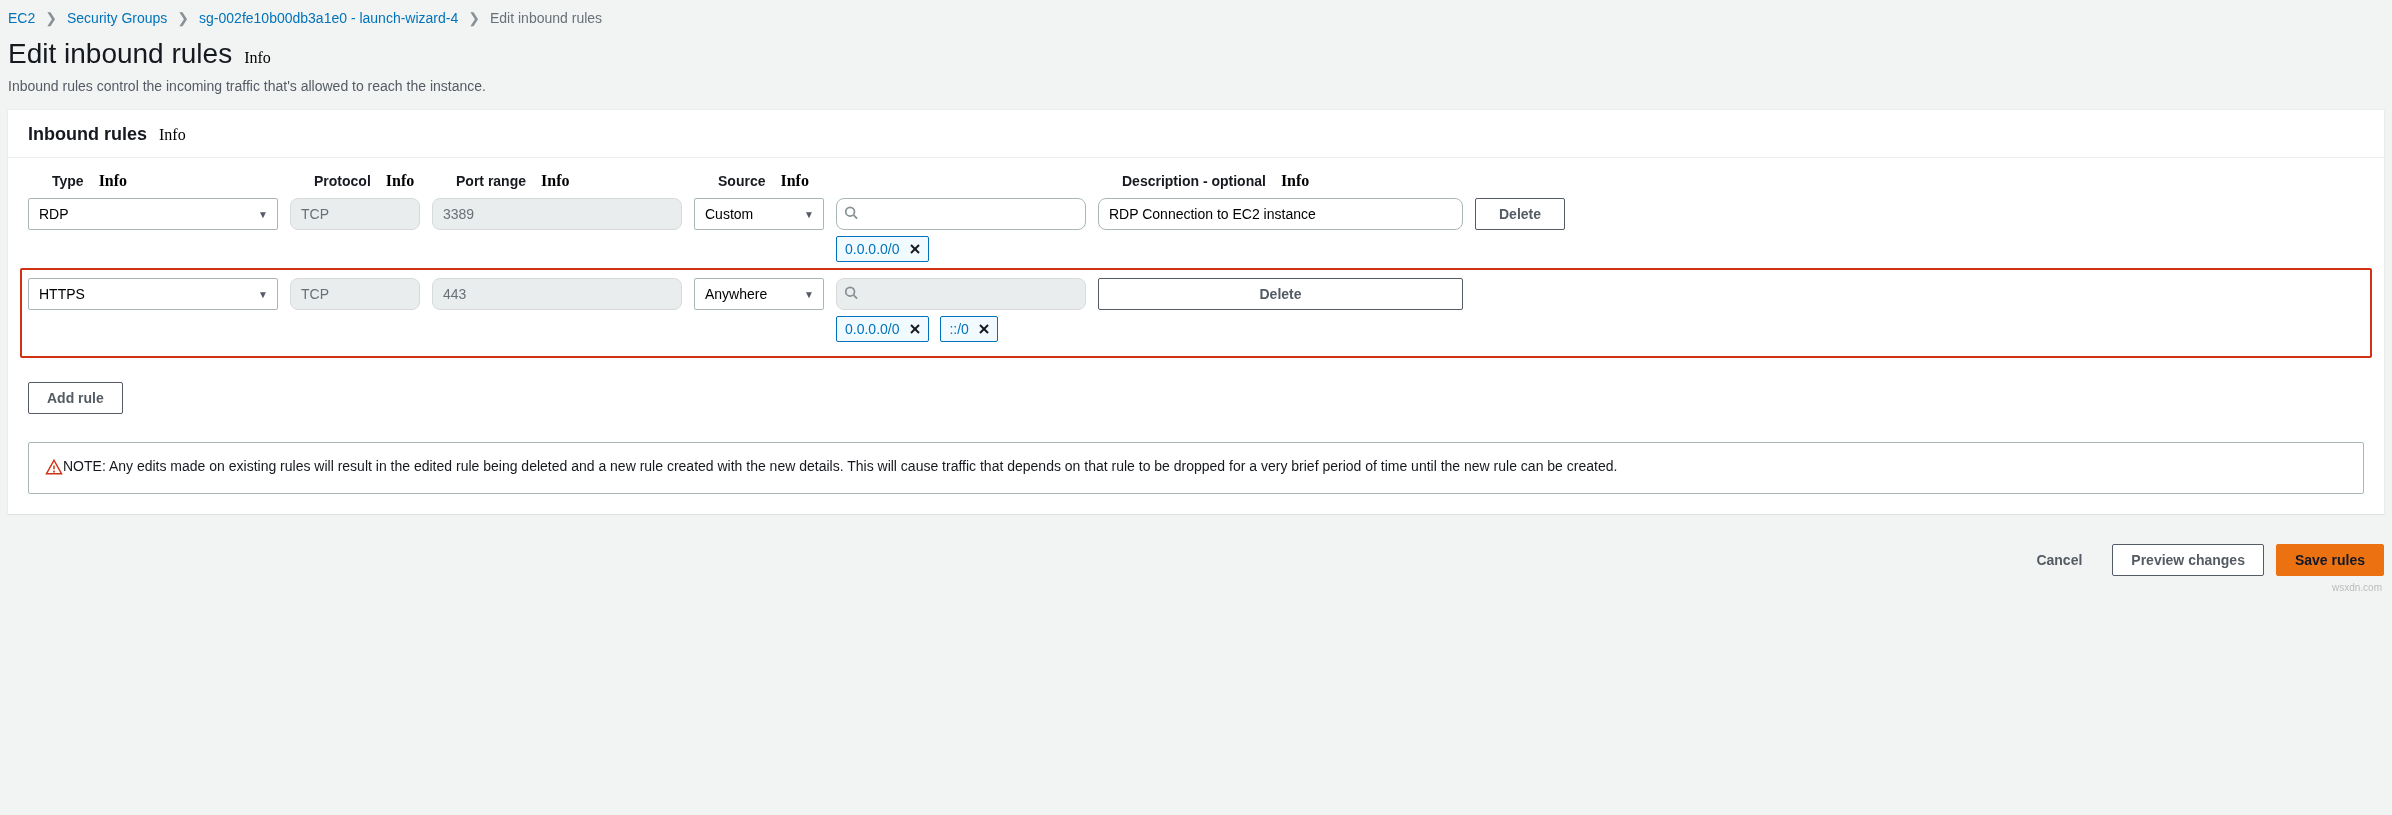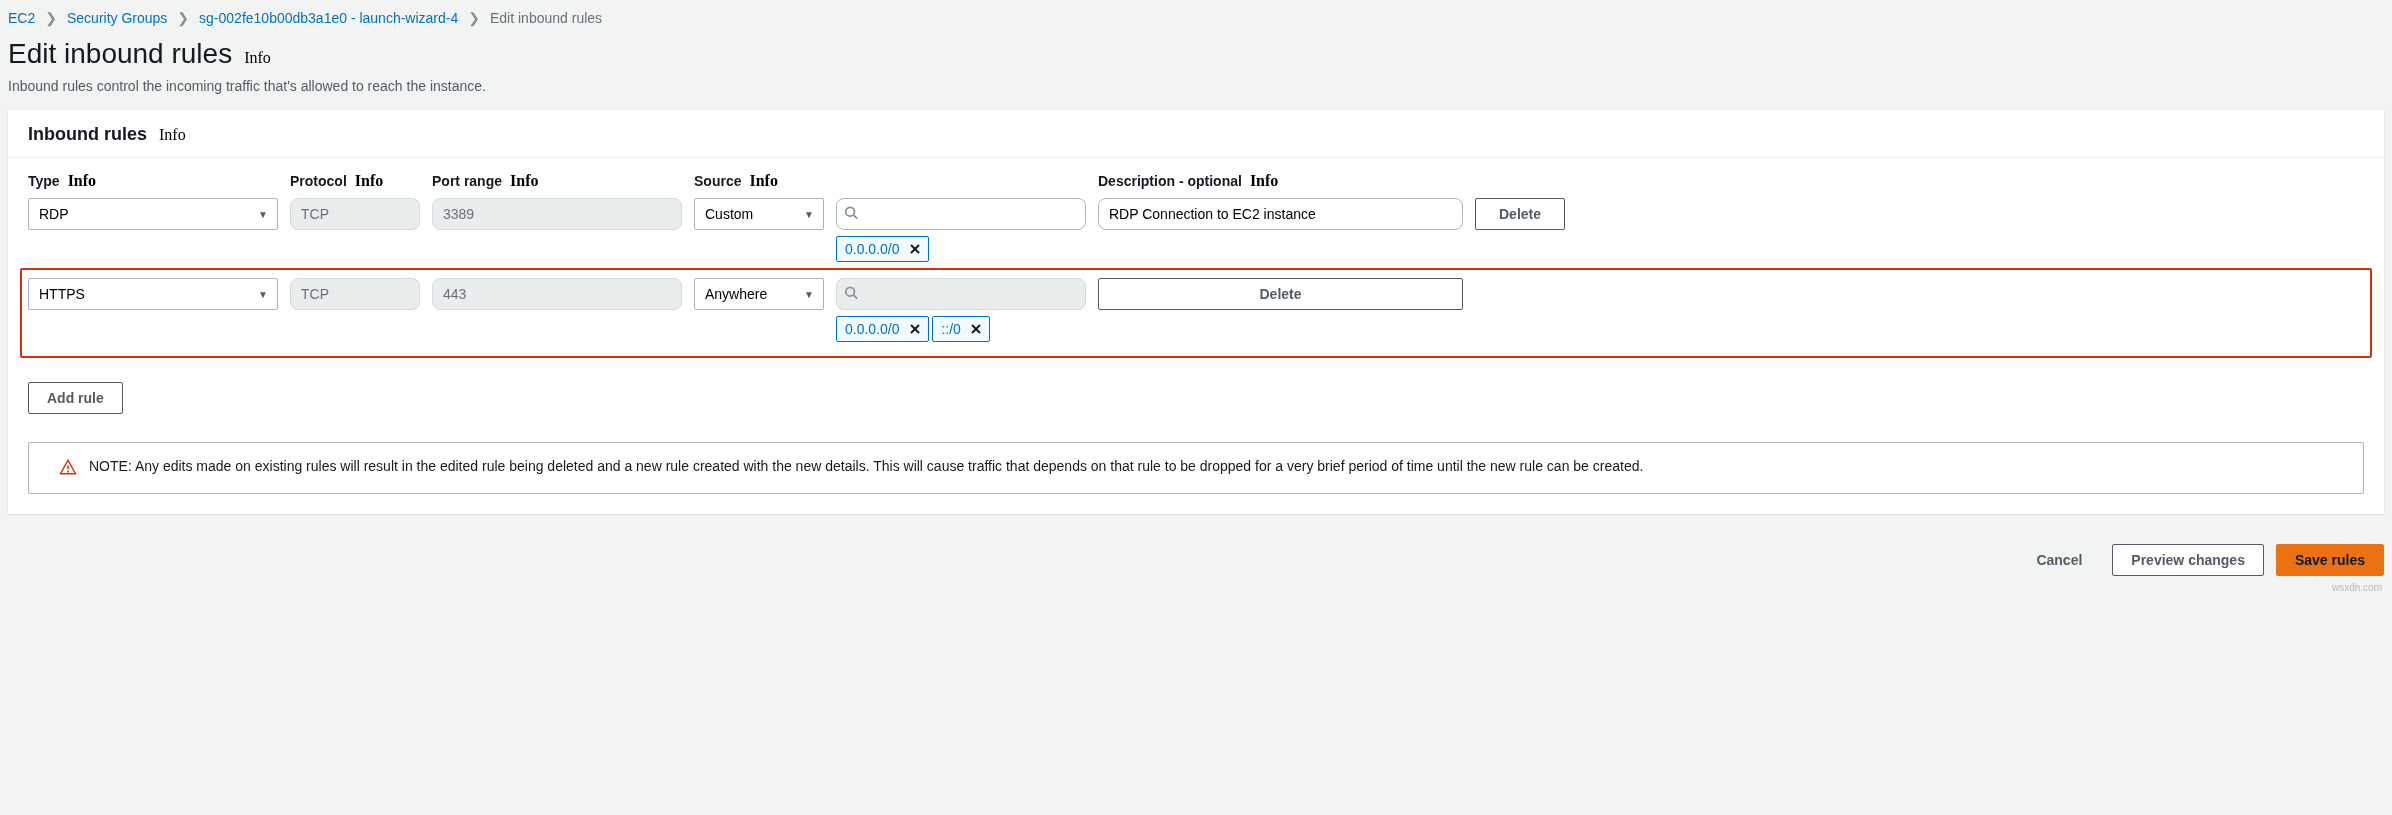--- a/index.html
+++ b/index.html
@@ -48,21 +48,22 @@
       gap: 12px;
       align-items: start;
     }
     .headers { margin-bottom: 8px; }
     .col-header {
       font-size: 14px;
       font-weight: 700;
       color: #16191f;
       display: flex;
       align-items: center;
-      gap: 8px;
+      gap: 15px;
+      margin-left: 24px;
     }
     .rule-row { margin-bottom: 6px; }
     .tag-row { margin-bottom: 6px; }
     .tag-row > div { min-height: 0; }
     .rule-highlight {
       border: 2px solid #d13212;
       padding: 8px 6px 8px 6px;
       margin: 6px -8px 10px -8px;
       border-radius: 2px;
     }
@@ -139,30 +140,31 @@
     .cidr-tag {
       display: inline-flex;
       align-items: center;
       gap: 10px;
       border: 1px solid #0073bb;
       background: #f1faff;
       padding: 4px 8px;
       border-radius: 2px;
       font-size: 14px;
       color: #0073bb;
+      margin-right: 8px;
     }
     .cidr-tag .remove { cursor: pointer; color: #16191f; font-size: 13px; display: inline-flex; }
     .alert-box {
       margin: 28px 20px 0 20px;
       border: 1px solid #aab7b8;
       border-radius: 2px;
-      padding: 14px 30px;
+      padding: 14px 16px;
       display: flex;
       align-items: flex-start;
-      gap: 12px;
+      gap: 0;
       background: #fff;
     }
     .alert-icon { color: #d13212; flex-shrink: 0; margin-top: 1px; }
     .alert-text { color: #16191f; font-size: 14px; line-height: 1.4; }
     .footer {
       display: flex;
       justify-content: flex-end;
       gap: 12px;
       padding: 12px 8px 6px 8px;
     }

